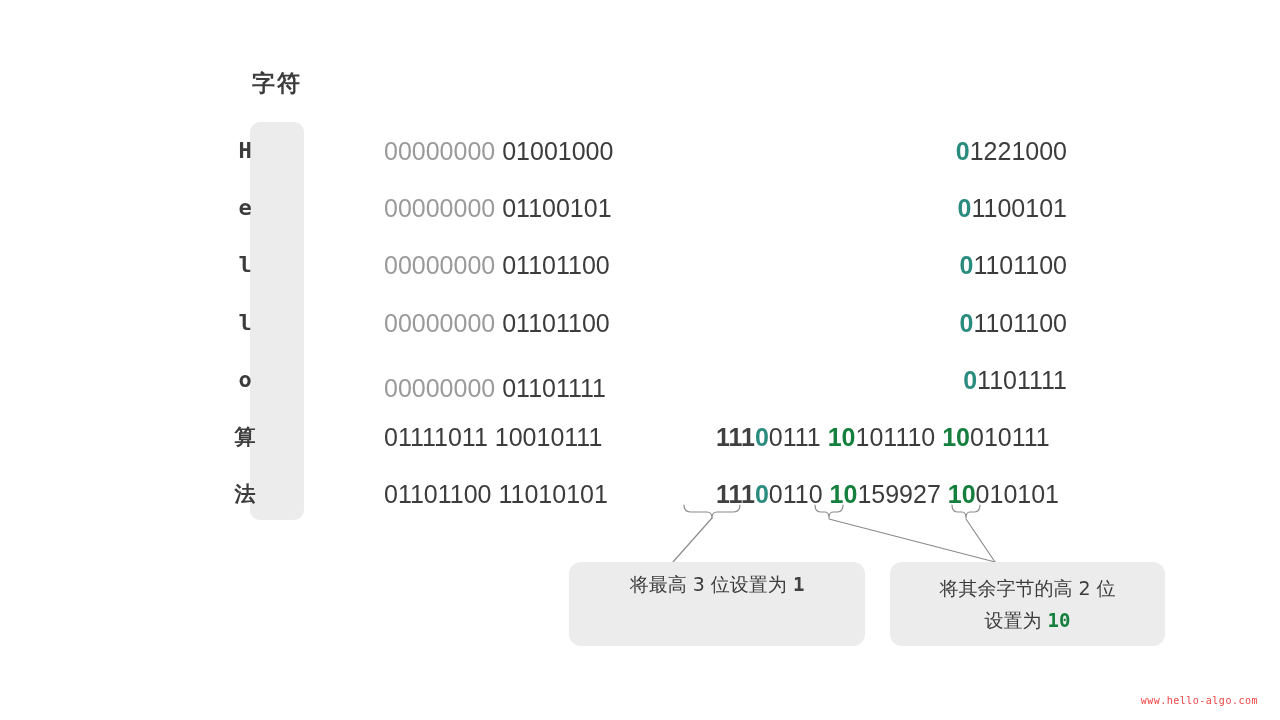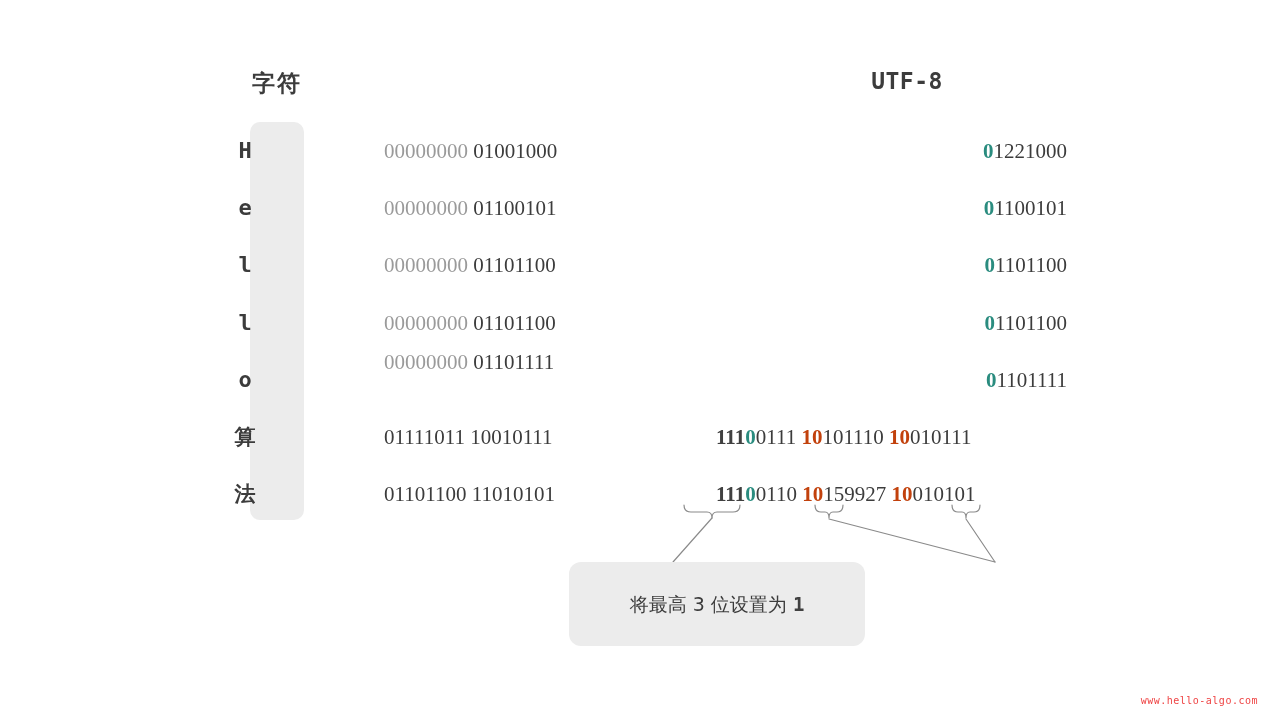--- a/index.html
+++ b/index.html
@@ -61,33 +61,33 @@
     font-size: 21px;
     color: #3c3c3c;
   }
   .char-cell.mono {
     font-family: "DejaVu Sans Mono", "Liberation Mono", monospace;
     font-size: 22px;
   }
 
   
   .bits {
-    font-family: Liberation Serif, serif;
-    font-size: 21px;
+    font-family: Liberation Sans, sans-serif;
+    font-size: 25px;
     letter-spacing: 0px;
     white-space: pre;
     line-height: 28px;
     height: 28px;
   }
   .uni { left: 352px; }
   .dim   { color: #9a9a9a; }
   .dark  { color: #3c3c3c; }
   .green { color: #404040; font-weight: bold; }
   .teal  { color: #2a8c7f; font-weight: bold; }
-  .blue  { color: #c2410c; font-weight: bold; }
+  .blue  { color: #15803d; font-weight: bold; }
 
   
   .utf8-right { right: 213px; text-align: right; }
   .utf8-left  { left: 684px; }
 
   
   .callout {
     background: #ececec;
     border-radius: 12px;
     box-sizing: border-box;
@@ -99,21 +99,21 @@
     font-size: 19px;
     color: #3c3c3c;
     line-height: 32px;
     padding: 6px 14px;
   }
   .callout .line { white-space: nowrap; }
   .callout b {
     font-family: "DejaVu Sans Mono", "Liberation Mono", monospace;
     font-weight: bold;
   }
-  #callout-1 { left: 537px; top: 562px; width: 296px; height: 84px; }
+  #callout-1 { left: 537px; top: 562px; width: 296px; height: 84px; justify-content: space-between; }
   #callout-2 { left: 858px; top: 562px; width: 275px; height: 84px; }
 
   
   #connectors {
     position: absolute;
     left: 0; top: 0;
     width: 1280px; height: 720px;
     pointer-events: none;
   }
 
@@ -129,39 +129,38 @@
   }
 </style>
 </head>
 <body>
 
 <div id="stage">
 
   <div class="abs col-header cjk" style="left:218px; top:68px; width:54px;">字符</div>
 
 
-  <div class="abs col-header" style="left:790px; top:68px; width:170px;">UTF-8</div>
 
   <div class="abs" id="char-chip"></div>
 
   <div id="rows-layer">
       <div class="char-cell mono" style="top: 137px;">H</div>
       <div class="abs bits uni" style="top: 137px;"><span class="dim">00000000</span><span> </span><span class="dark">01001000</span></div>
       <div class="abs bits utf8-right" style="top: 137px;"><span><span class="teal">0</span><span class="dark">1221000</span></span></div>
       <div class="char-cell mono" style="top: 194.2px;">e</div>
       <div class="abs bits uni" style="top: 194.2px;"><span class="dim">00000000</span><span> </span><span class="dark">01100101</span></div>
       <div class="abs bits utf8-right" style="top: 194.2px;"><span><span class="teal">0</span><span class="dark">1100101</span></span></div>
       <div class="char-cell mono" style="top: 251.4px;">l</div>
       <div class="abs bits uni" style="top: 251.4px;"><span class="dim">00000000</span><span> </span><span class="dark">01101100</span></div>
       <div class="abs bits utf8-right" style="top: 251.4px;"><span><span class="teal">0</span><span class="dark">1101100</span></span></div>
       <div class="char-cell mono" style="top: 308.6px;">l</div>
       <div class="abs bits uni" style="top: 308.6px;"><span class="dim">00000000</span><span> </span><span class="dark">01101100</span></div>
       <div class="abs bits utf8-right" style="top: 308.6px;"><span><span class="teal">0</span><span class="dark">1101100</span></span></div>
       <div class="char-cell mono" style="top: 365.8px;">o</div>
-      <div class="abs bits uni" style="top: 348px; text-align: right;"><span class="dim">00000000</span><span> </span><span class="dark">01101111</span></div>
+      <div class="abs bits uni" style="top: 374px; text-align: right;"><span class="dim">00000000</span><span> </span><span class="dark">01101111</span></div>
       <div class="abs bits utf8-right" style="top: 365.8px;"><span><span class="teal">0</span><span class="dark">1101111</span></span></div>
       <div class="char-cell" style="top: 423px;">算</div>
       <div class="abs bits uni" style="top: 423px;"><span class="dark">01111011</span><span> </span><span class="dark">10010111</span></div>
       <div class="abs bits utf8-left" style="top: 423px;"><span><span class="green">111</span><span class="teal">0</span><span class="dark">0111</span></span><span> </span><span><span class="blue">10</span><span class="dark">101110</span></span><span> </span><span><span class="blue">10</span><span class="dark">010111</span></span></div>
       <div class="char-cell" style="top: 480.2px;">法</div>
       <div class="abs bits uni" style="top: 480.2px;"><span class="dark">01101100</span><span> </span><span class="dark">11010101</span></div>
       <div class="abs bits utf8-left" style="top: 480.2px;"><span><span class="green">111</span><span class="teal">0</span><span class="dark">0110</span></span><span> </span><span><span class="blue">10</span><span class="dark">159927</span></span><span> </span><span><span class="blue">10</span><span class="dark">010101</span></span></div>
     </div>
 
   <svg id="connectors" viewBox="0 0 1280 720">
@@ -180,16 +179,24 @@
       <path d="M966,519 L995,562"></path>
     </g>
   </svg>
 
   <div class="abs callout" id="callout-1">
     <div class="line">
       <span>将最高 3 位设置为 </span><b class="green">1</b>
     </div>
   </div>
 
+  <div class="abs callout" id="callout-2">
+    <div class="line">
+      <span>将其余字节的高 2 位</span>
+    </div>
+    <div class="line">
+      <span>设置为 </span><b class="blue">10</b>
+    </div>
+  </div>
 
   <div class="abs" id="watermark">www.hello-algo.com</div>
 
 </div>
 
 </body></html>

